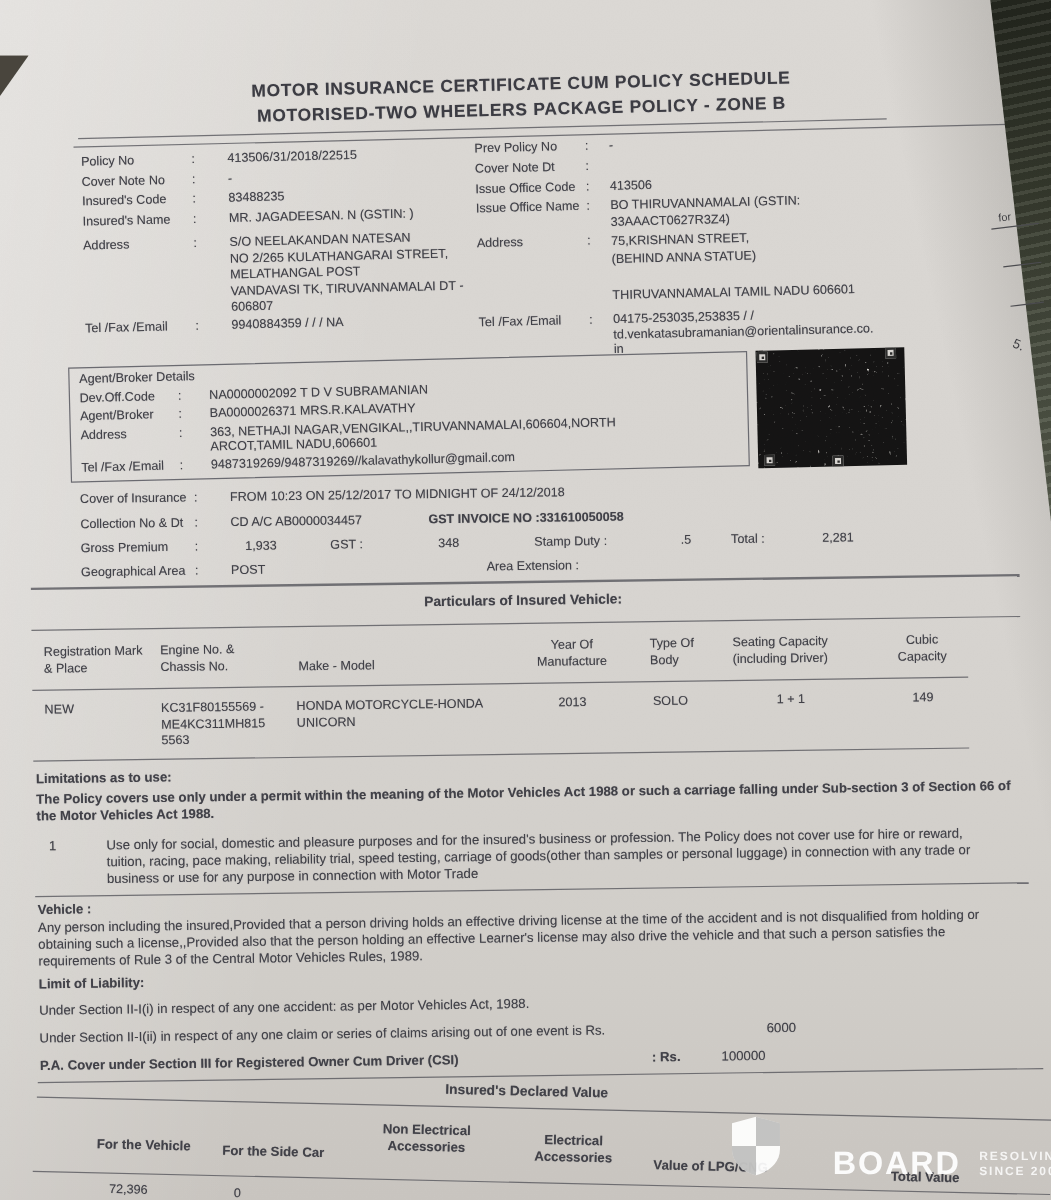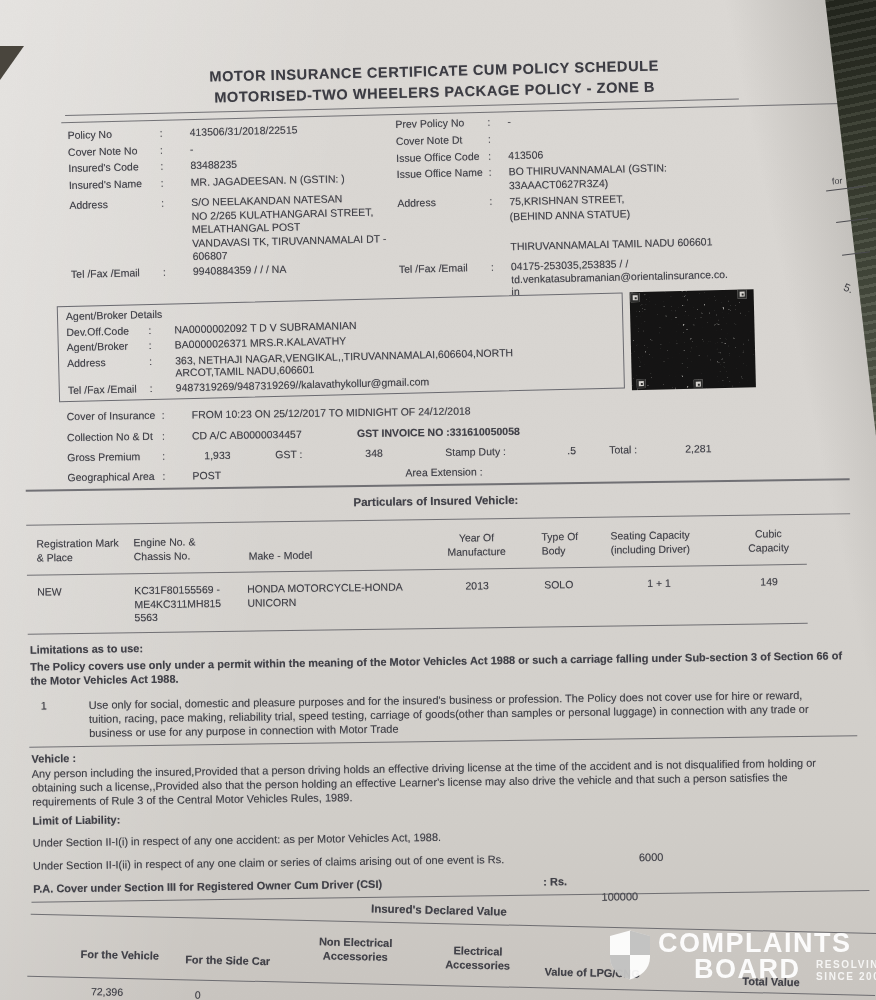--- a/index.html
+++ b/index.html
@@ -256,21 +256,21 @@
 
     <div class="t b" style="left:30px;top:809px;font-size:11px;">Limit of Liability:</div>
     <div class="t para" style="left:30px;top:831px;width:700px;">Under Section II-I(i) in respect of any one accident: as per Motor Vehicles Act, 1988.</div>
     <div class="abs" style="left:0;top:854px;width:876px;height:14px;">
       <span class="t para" style="left:30px;top:0;width:580px;">Under Section II-I(ii) in respect of any one claim or series of claims arising out of one event is Rs.</span>
       <span class="t para" style="left:636px;top:0;">6000</span>
     </div>
     <div class="abs" style="left:0;top:877px;width:876px;height:14px;">
       <span class="t b para" style="left:30px;top:0;width:490px;">P.A. Cover under Section III for Registered Owner Cum Driver (CSI)</span>
       <span class="t b para" style="left:540px;top:0;">: Rs.</span>
-      <span class="t para" style="left:598px;top:16px;text-align:center;">100000</span>
+      <span class="t para" style="left:598px;top:0;text-align:center;">100000</span>
     </div>
     <div class="rule" style="left:28px;top:896px;width:838px;"></div>
   </div>
 
   <div class="w3">
     <div class="t b ctr" style="left:0;top:904px;width:876px;font-size:11.5px;">Insured's Declared Value</div>
     <div class="rule" style="left:30px;top:923px;width:846px;"></div>
     <div class="t b ctr" style="left:70px;top:956px;width:100px;font-size:11px;">For the Vehicle</div>
     <div class="t b ctr" style="left:178px;top:959px;width:100px;font-size:11px;">For the Side Car</div>
     <div class="t b ctr" style="left:303px;top:938px;width:105px;font-size:11px;">Non Electrical
@@ -309,18 +309,17 @@
           <clipPath id="sh">
             <path d="M18 0 L36 5 V24 C36 35 27 41.5 18 44 C9 41.5 0 35 0 24 V5 Z"></path>
           </clipPath>
         </defs>
       <path d="M18 0 L36 5 V24 C36 35 27 41.5 18 44 C9 41.5 0 35 0 24 V5 Z" fill="rgba(255,255,255,.92)"></path>
       <g clip-path="url(#sh)">
         <rect x="18" y="0" width="18" height="22" fill="rgba(150,150,148,.55)"></rect>
         <rect x="0" y="22" width="18" height="22" fill="rgba(150,150,148,.55)"></rect>
       </g>
     </svg>
-    <div class="word1">COMPLAINTS</div>
     <div class="word2">BOARD</div>
     <div class="tag">RESOLVING
 SINCE 2004</div>
   </div>
 </div>
 
 </body></html>

